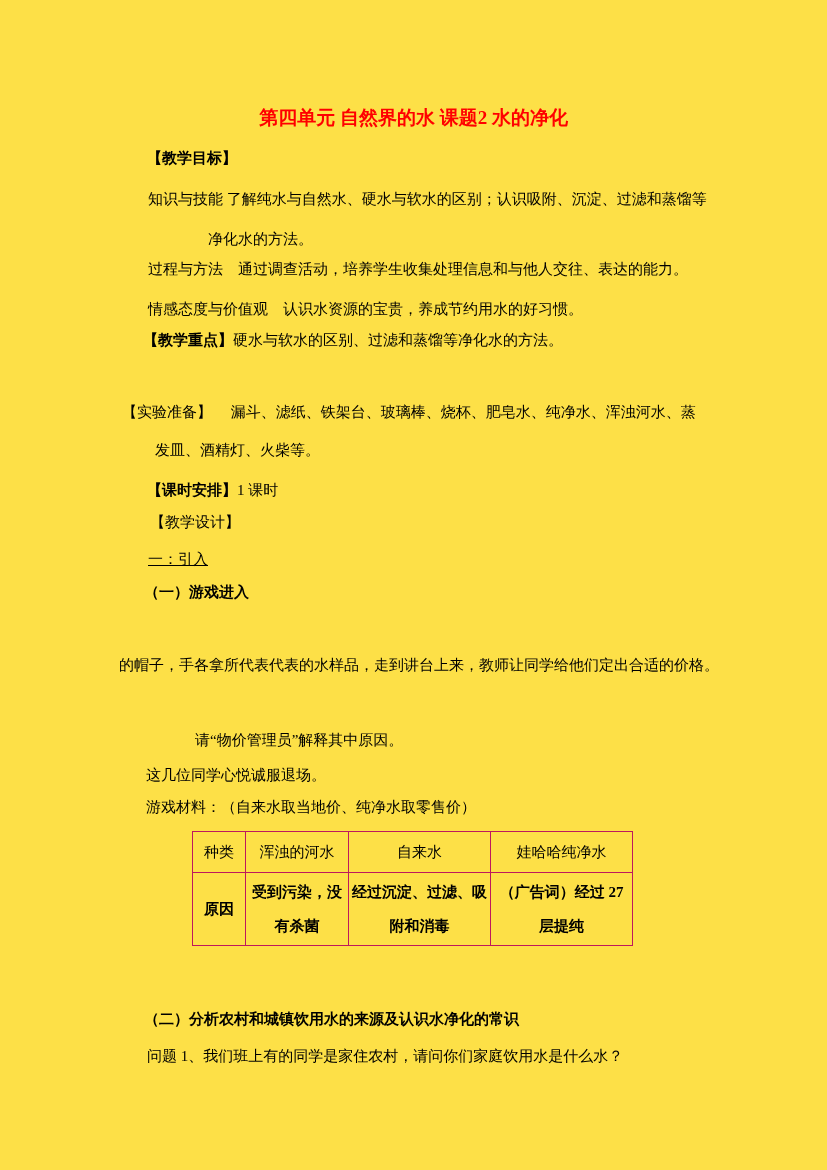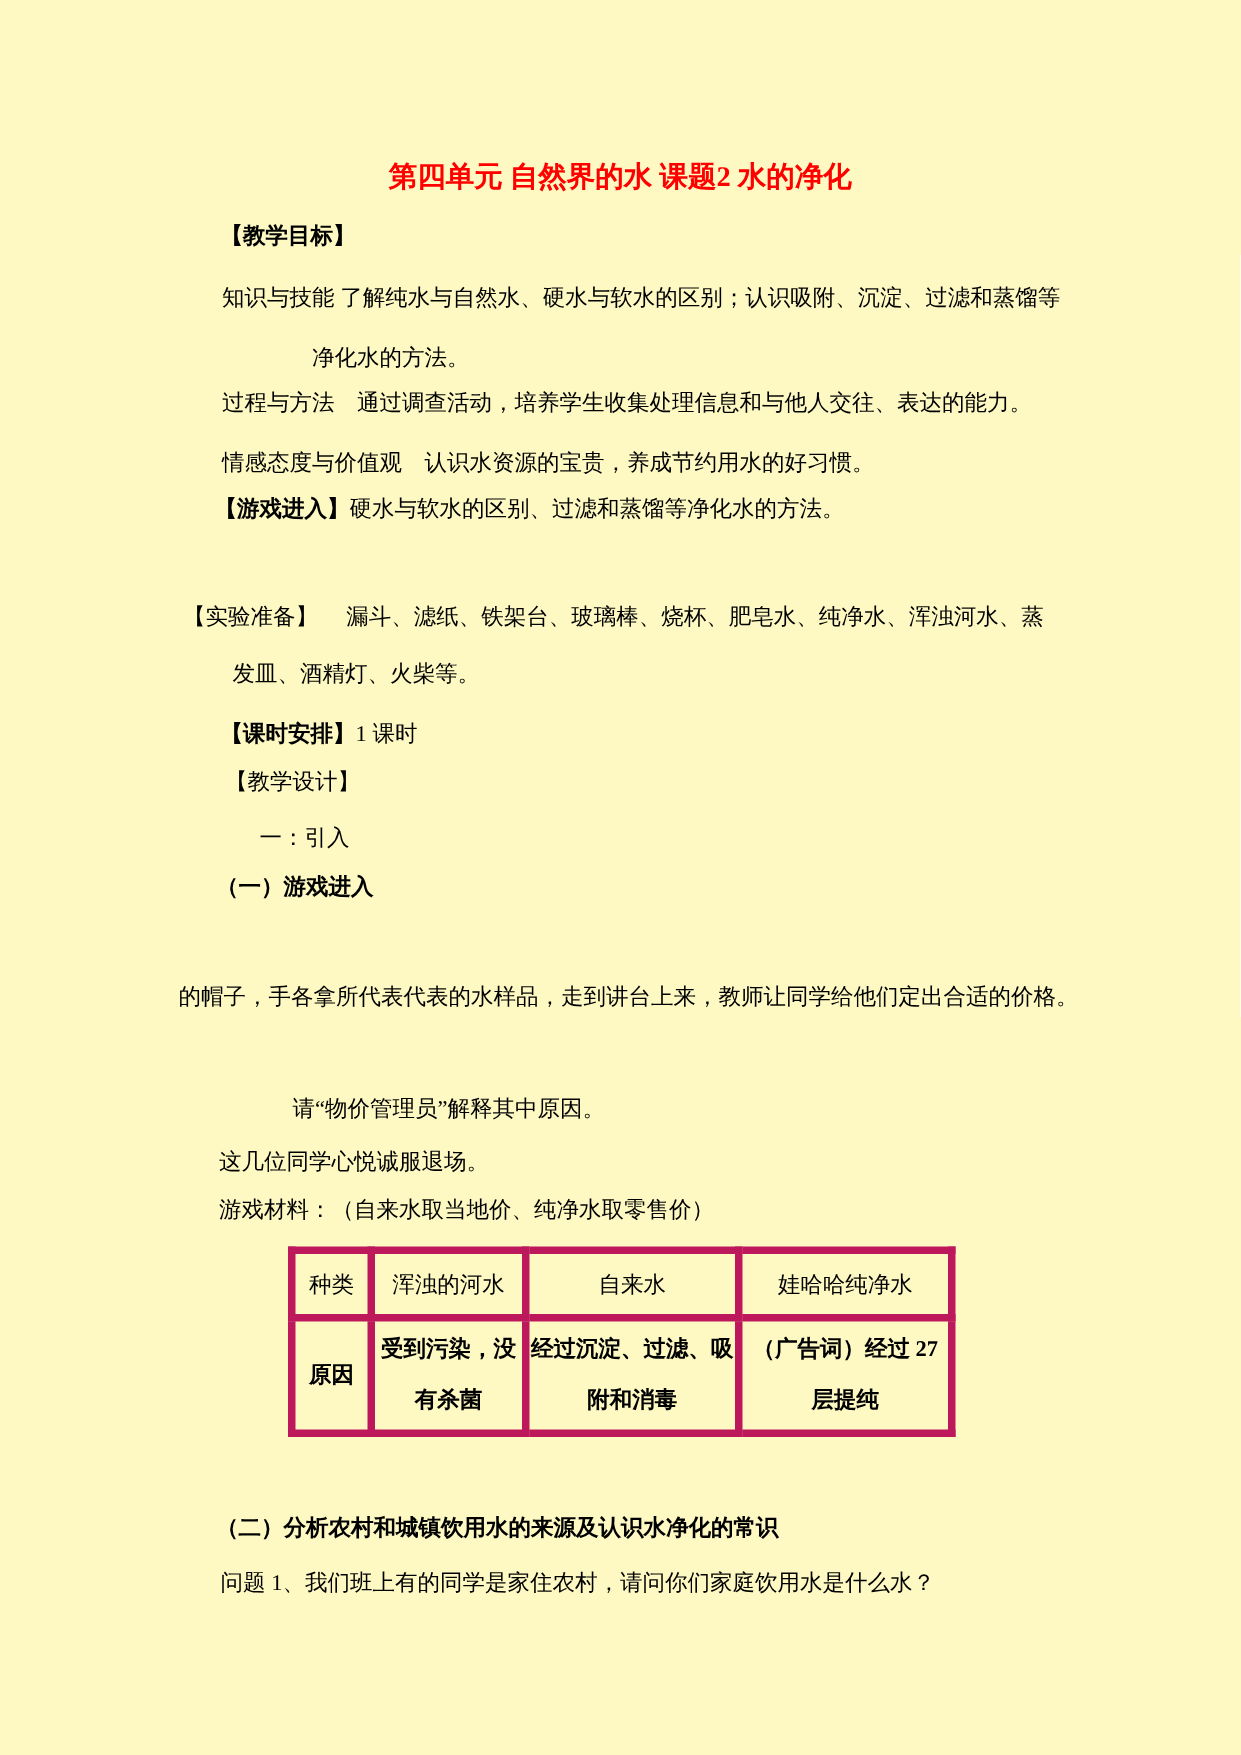--- a/index.html
+++ b/index.html
@@ -1,20 +1,20 @@
 <!DOCTYPE html>
 <html><head>
 <meta charset="utf-8">
 <style>
   html,body{margin:0;padding:0;background:#ffffff;}
   .page{
     position:relative;
     width:827px;
     height:1170px;
-    background:#fef9c3;
+    background:#fde047;
     font-family:"Liberation Serif", serif;
     color:#000000;
     overflow:hidden;
   }
   .line{
     position:absolute;
     font-size:15px;
     line-height:1.25;
     white-space:nowrap;
     letter-spacing:0px;
@@ -32,21 +32,21 @@
   .bold{font-weight:bold;}
   .water-table{
     position:absolute;
     top:831px;
     left:192px;
     border-collapse:collapse;
     table-layout:fixed;
     font-size:15px;
   }
   .water-table td{
-    border:5px solid #be185d;
+    border:1px solid #be185d;
     text-align:center;
     vertical-align:middle;
     padding:0 1px;
     overflow:hidden;
   }
   .water-table tr.r1 td{height:40px;}
   .water-table tr.r2 td{height:39px;}
   .water-table tr.r3 td{height:72px;line-height:34px;font-weight:bold;}
   .water-table td.wrap{white-space:normal;word-break:break-all;}
 </style>
@@ -61,35 +61,35 @@
 
   <div class="line" style="top:190px;left:148px;">知识与技能 了解纯水与自然水、硬水与软水的区别；认识吸附、沉淀、过滤和蒸馏等</div>
 
   <div class="line" style="top:230px;left:208px;">净化水的方法。</div>
 
   <div class="line" style="top:260px;left:148px;">过程与方法　通过调查活动，培养学生收集处理信息和与他人交往、表达的能力。</div>
 
   <div class="line" style="top:300px;left:148px;">情感态度与价值观　认识水资源的宝贵，养成节约用水的好习惯。</div>
 
   <div class="line" style="top:331px;left:143px;">
-    <span class="bold">【游戏进入】</span><span>硬水与软水的区别、过滤和蒸馏等净化水的方法。</span>
+    <span class="bold">【教学重点】</span><span>硬水与软水的区别、过滤和蒸馏等净化水的方法。</span>
   </div>
 
 
   <div class="line" style="top:403px;left:122px;text-align:right;">【实验准备】　 漏斗、滤纸、铁架台、玻璃棒、烧杯、肥皂水、纯净水、浑浊河水、蒸</div>
 
   <div class="line" style="top:441px;left:155px;">发皿、酒精灯、火柴等。</div>
 
   <div class="line" style="top:481px;left:147px;">
     <span class="bold">【课时安排】</span><span>1 课时</span>
   </div>
 
   <div class="line" style="top:513px;left:150px;">【教学设计】</div>
 
-  <div class="line" style="top:550px;left:173px;">一：引入</div>
+  <div class="line" style="top:550px;left:148px;text-decoration:underline;">一：引入</div>
 
   <div class="line bold" style="top:583px;left:144px;">（一）游戏进入</div>
 
 
   <div class="line" style="top:656px;left:119px;">的帽子，手各拿所代表代表的水样品，走到讲台上来，教师让同学给他们定出合适的价格。</div>
 
 
   <div class="line" style="top:731px;left:159px;margin-left:36px;">请“物价管理员”解释其中原因。</div>
 
   <div class="line" style="top:766px;left:146px;">这几位同学心悦诚服退场。</div>

